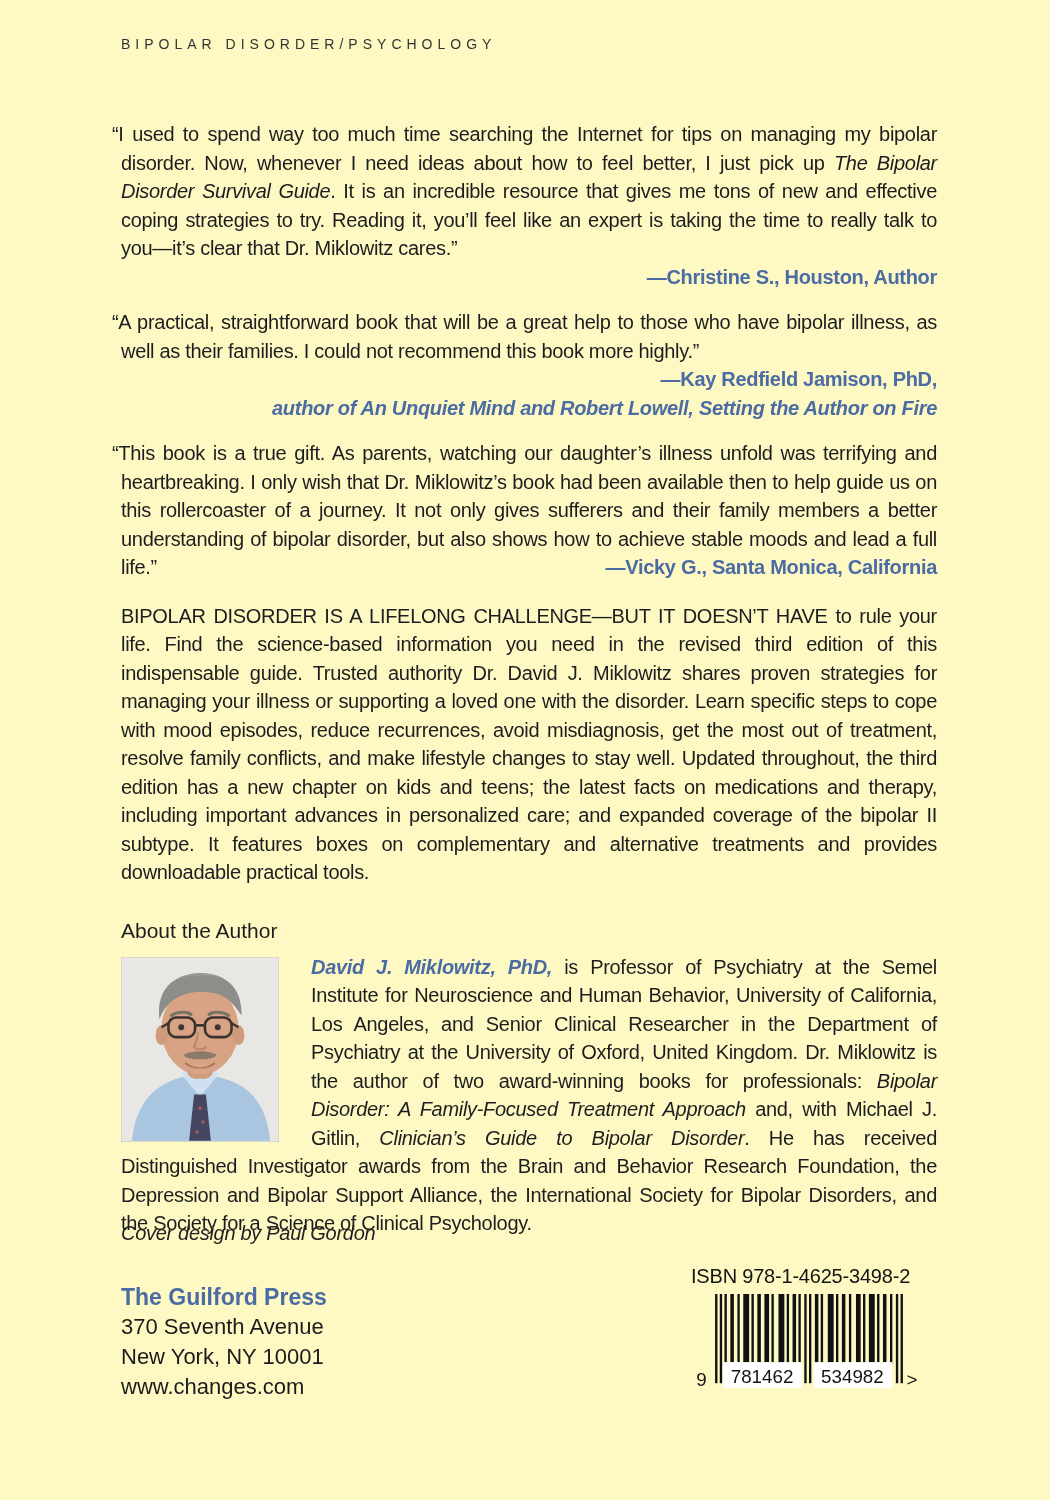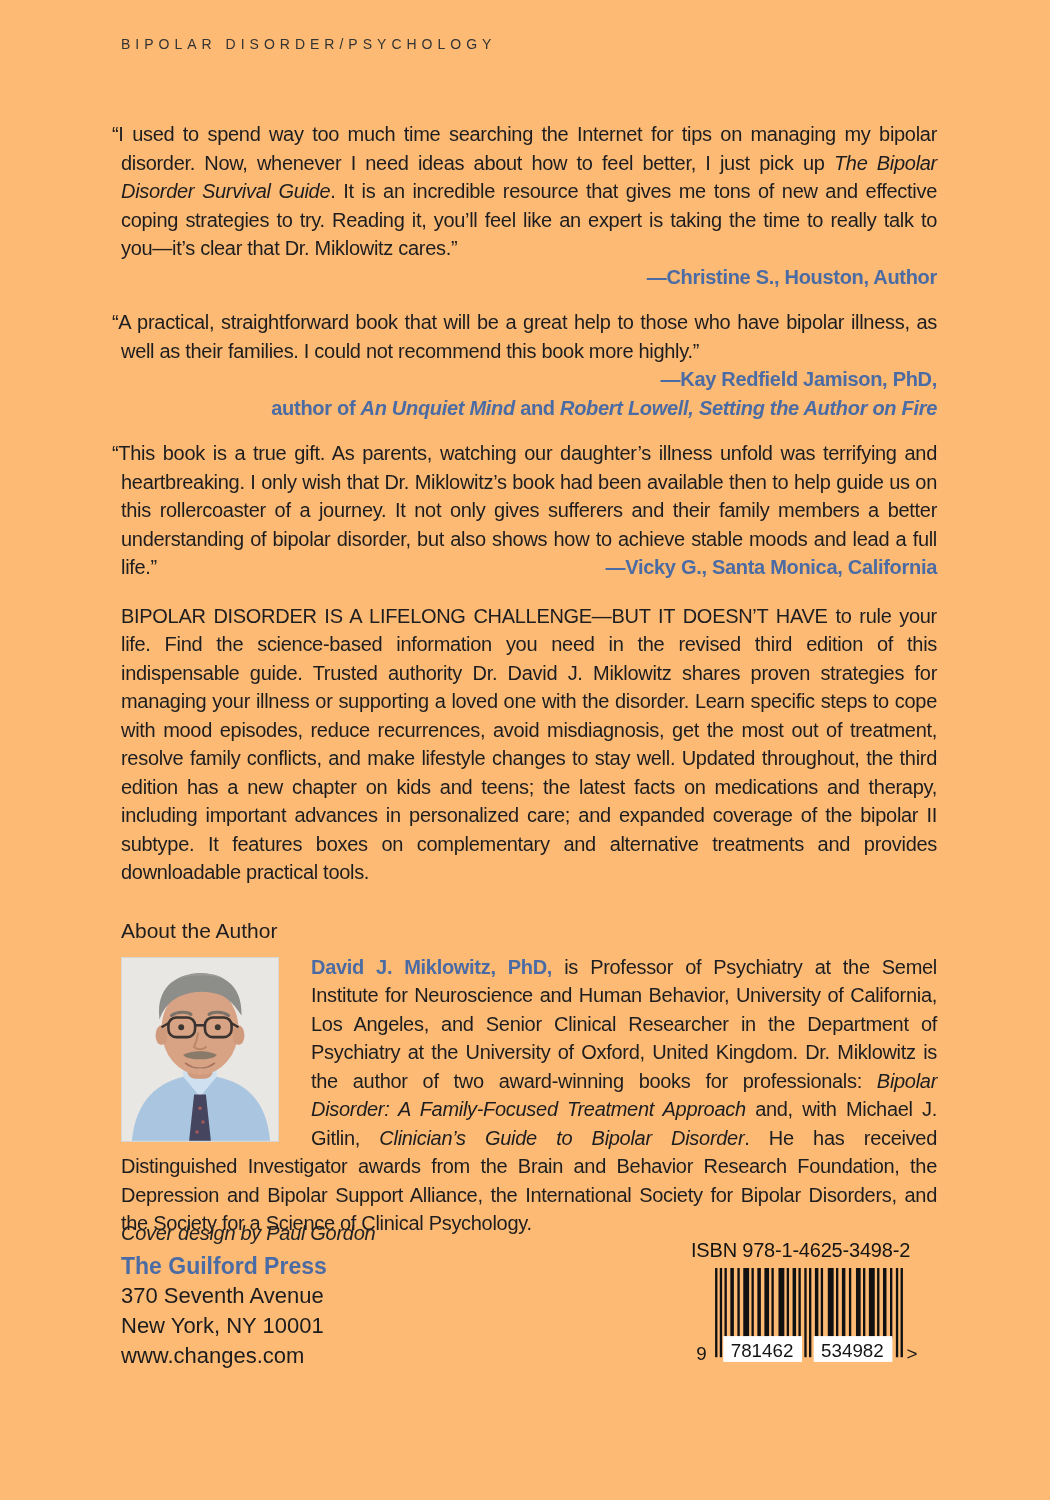--- a/index.html
+++ b/index.html
@@ -8,21 +8,21 @@
     --page-w:1050px;
     --page-h:1500px;
   }
   *{margin:0;padding:0;box-sizing:border-box;}
   html,body{background:#fff;}
   body{font-family:"Liberation Sans","DejaVu Sans",sans-serif;color:var(--ink);}
   .page{
     position:relative;
     width:var(--page-w);
     height:var(--page-h);
-    background:#fdba74;
+    background:#fef9c3;
     overflow:hidden;
   }
   .content{
     padding:36px 113px 0 121px;
   }
   .category-header{
     font-size:14px;
     letter-spacing:5px;
     color:#333;
     font-weight:500;
@@ -45,21 +45,21 @@
     font-size:20px;
     line-height:28.5px;
     letter-spacing:-0.3px;
   }
   .q-attr-inline{
     float:right;
     color:var(--blue);
     font-weight:700;
   }
   .seg-i{font-style:italic;}
-  .seg-bb{color:var(--blue);font-weight:700;}
+  .seg-bb{color:var(--blue);font-weight:700;font-style:italic;}
   .seg-bbi{color:var(--blue);font-weight:700;font-style:italic;}
   .description{margin-top:20px;}
   .about{margin-top:30px;}
   .about-heading{
     font-size:21px;
     font-weight:500;
     line-height:28px;
   }
   .bio-wrap{margin-top:8px;}
   .author-photo{
@@ -79,21 +79,22 @@
   }
   .cover-credit{
     font-style:italic;
     font-size:20px;
     letter-spacing:-0.3px;
     color:#222;
   }
   .footer-row{
     display:flex;
     justify-content:space-between;
-    align-items:center;
+    align-items:flex-end;
+    margin-top:26px;
   }
   .publisher-name{
     color:var(--blue);
     font-weight:700;
     font-size:23px;
     line-height:30px;
   }
   .publisher-line{
     font-size:22px;
     line-height:30px;

